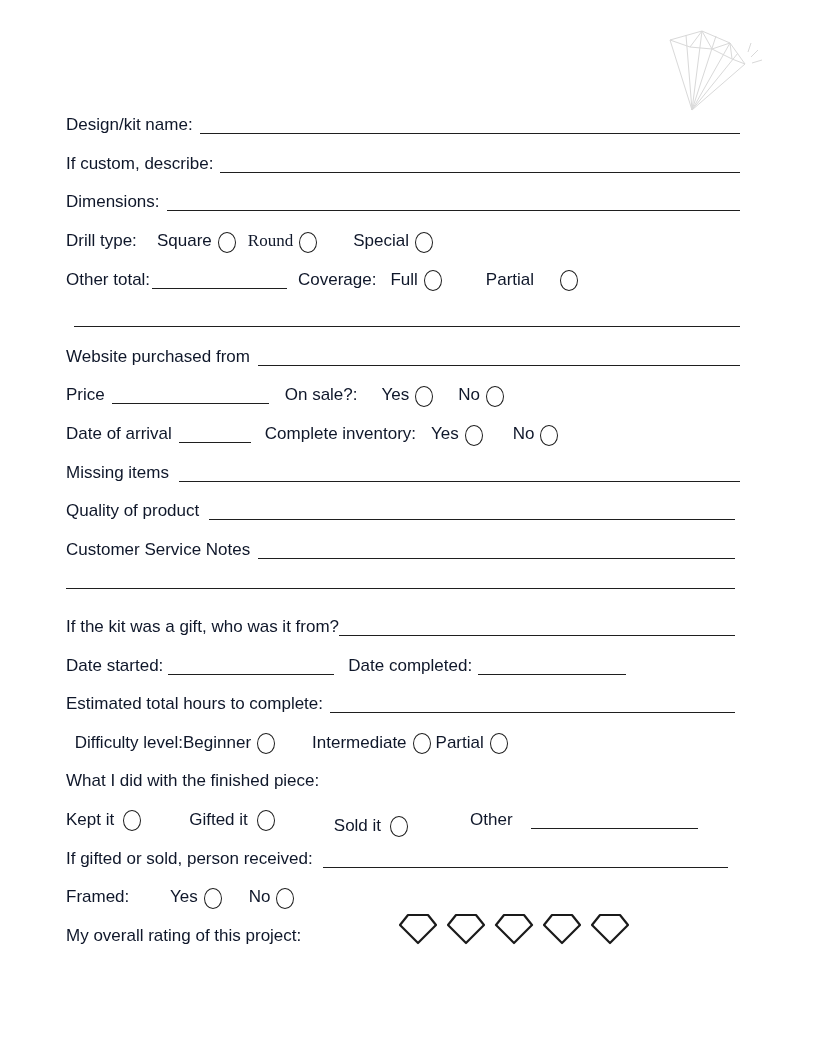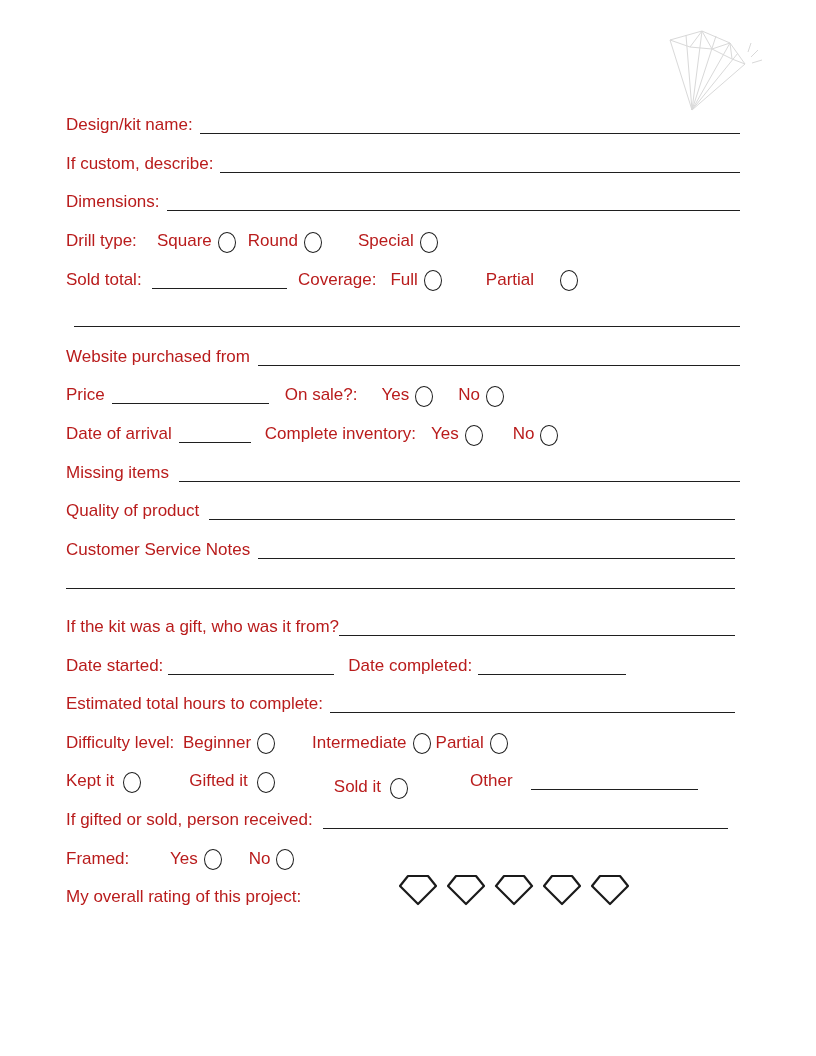--- a/index.html
+++ b/index.html
@@ -1,18 +1,18 @@
 <!DOCTYPE html>
 <html><head>
 <meta charset="utf-8">
 <style>
   html,body { margin:0; padding:0; background:#fff; }
   .page {
     position:relative; width:816px; height:1056px; background:#ffffff;
-    font-family:"Liberation Sans", sans-serif; font-size:17px; color:#b91c1c;
+    font-family:"Liberation Sans", sans-serif; font-size:17px; color:#0f172a;
     overflow:hidden;
   }
   .logo { position:absolute; left:652px; top:26px; }
   .form { position:absolute; left:66px; top:106px; width:674px; }
   .row { display:flex; align-items:center; height:38.6px; white-space:nowrap; }
   .lbl { flex:0 0 auto; }
   .fill { height:17px; border-bottom:1.5px solid #1f1f1f; flex:0 0 auto; }
   .fill.grow { flex:1 1 auto; }
   .circle {
     width:16px; height:19px; border:1.7px solid #1f1f1f; border-radius:50%;
@@ -57,32 +57,32 @@
       <span class="lbl">Dimensions:</span>
       <span class="fill grow" style="margin-left:7px;"></span>
     </div>
 
     <div class="row">
       <span class="lbl" style="width:91px;">Drill type:</span>
       <span class="opt">
         <span>Square</span>
         <span class="circle"></span>
       </span>
-      <span class="opt" style="margin-left:12px;">
+      <span class="opt" style="margin-left:12px;font-family:Liberation Serif, serif;">
         <span>Round</span>
         <span class="circle"></span>
       </span>
       <span class="opt" style="margin-left:36px;">
         <span>Special</span>
         <span class="circle"></span>
       </span>
     </div>
 
     <div class="row">
-      <span class="lbl" style="width:86px;">Sold total:</span>
+      <span class="lbl" style="width:86px;">Other total:</span>
       <span class="fill" style="width:135px;"></span>
       <span class="lbl" style="margin-left:11px;">Coverage:</span>
       <span class="opt" style="margin-left:14px;">
         <span>Full</span>
         <span class="circle"></span>
       </span>
       <span class="opt" style="margin-left:44px;gap:20px;">
         <span>Partial</span>
         <span class="circle"></span>
       </span>
@@ -155,35 +155,38 @@
       <span class="lbl" style="margin-left:14px;">Date completed:</span>
       <span class="fill" style="width:148px; margin-left:6px;"></span>
     </div>
 
     <div class="row">
       <span class="lbl">Estimated total hours to complete:</span>
       <span class="fill grow" style="margin-left:7px; margin-right:5px;"></span>
     </div>
 
     <div class="row">
-      <span class="lbl" style="width:117px;">Difficulty level:</span>
+      <span class="lbl" style="width:117px;text-align:right;">Difficulty level:</span>
       <span class="opt">
         <span>Beginner</span>
         <span class="circle"></span>
       </span>
       <span class="opt" style="margin-left:37px;">
         <span>Intermediate</span>
         <span class="circle"></span>
       </span>
       <span class="opt" style="margin-left:5px;">
         <span>Partial</span>
         <span class="circle"></span>
       </span>
     </div>
 
+    <div class="row">
+      <span class="lbl">What I did with the finished piece:</span>
+    </div>
 
     <div class="row">
       <span class="opt">
         <span>Kept it</span>
         <span class="circle" style="margin-left:9px;"></span>
       </span>
       <span class="opt" style="margin-left:48px;">
         <span>Gifted it</span>
         <span class="circle" style="margin-left:9px;"></span>
       </span>

